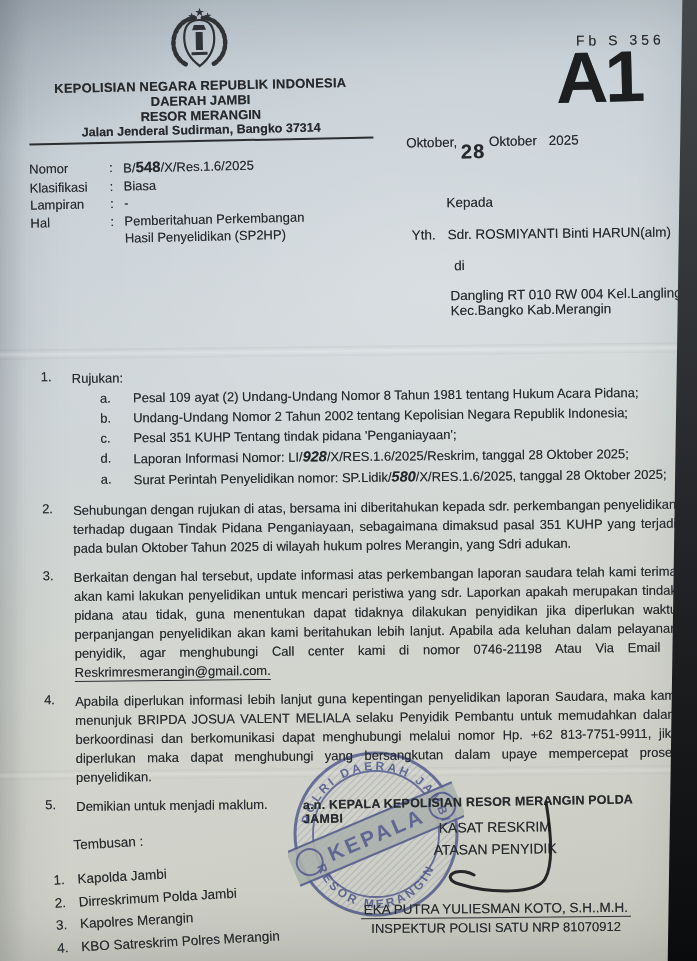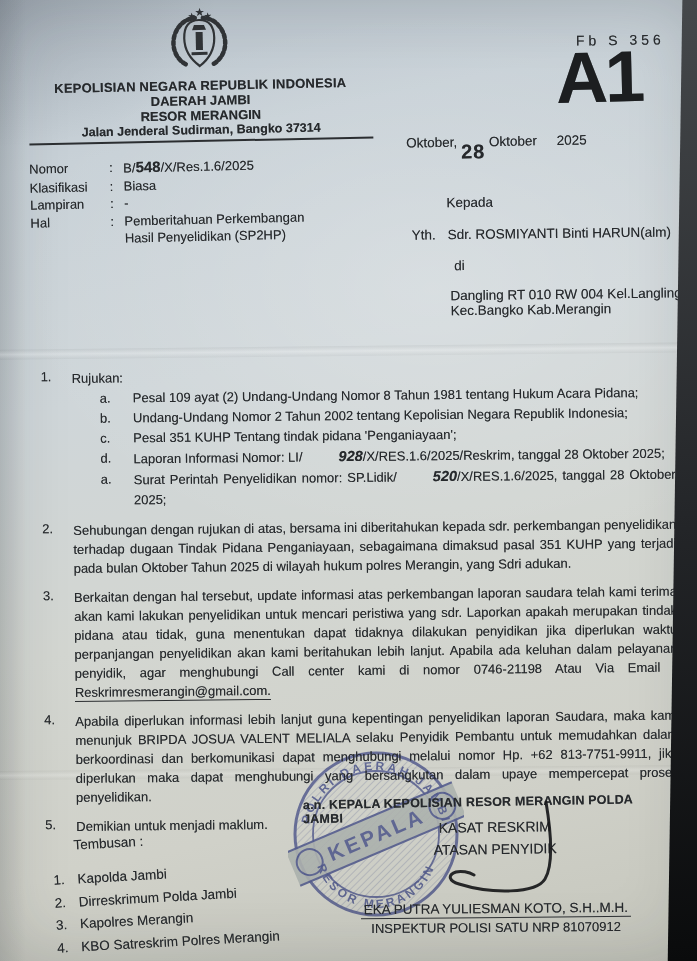--- a/index.html
+++ b/index.html
@@ -36,21 +36,21 @@
   .emblem { margin:0 auto 4px auto; display:block; }
 
   
   .form-code { position:absolute; left:576px; top:32px; font-size:14px; letter-spacing:4px; z-index:10;
     color:#292c2f; transform:rotate(-0.8deg); }
   .big-a1 { position:absolute; left:556px; top:36px; font-size:72px; font-weight:800; letter-spacing:-3px;
     color:#1c1e20; z-index:10; transform:rotate(-1.4deg); }
   .dateline { position:absolute; left:406px; top:128px; z-index:10; font-size:13.5px; transform:rotate(-1deg); }
   .dateline .hw { font-size:20px; font-weight:700; letter-spacing:1px; position:relative; top:12px; }
   .dateline .mon { }
-  .dateline .yr { margin-left:16px; }
+  .dateline .yr { margin-left:8px; }
 
   
   .meta { position:absolute; left:30px; top:157px; width:330px; z-index:10; font-size:13px; transform:rotate(-1.3deg); }
   .meta-row { display:flex; line-height:17.5px; }
   .meta-label { width:80px; flex:none; }
   .meta-colon { width:14px; flex:none; }
   .meta .hw { font-size:15px; font-weight:700; }
   .hal-line2 { margin-left:94px; line-height:17.5px; }
 
   
@@ -65,21 +65,21 @@
 
   
   .body { position:absolute; left:32px; top:366px; width:645px; z-index:10; font-size:13px; transform:rotate(-0.6deg); }
   .body-item { display:flex; margin-bottom:10px; }
   .body-num { width:42px; flex:none; padding-left:11px; box-sizing:border-box; }
   .body-text { flex:1; text-align:justify; line-height:19px; }
   .refs { margin-top:1px; }
   .ref-row { display:flex; margin-left:28px; line-height:20px; }
   .ref-label { width:33px; flex:none; }
   .ref-text { flex:1; }
-  .ref-row .hw { font-size:14.5px; font-weight:700; font-style:italic;padding-left:36px; }
+  .ref-row .hw { font-size:14.5px; font-weight:700; font-style:italic; }
   .email { text-decoration:none; border-bottom:1.5px solid #2b2e31; padding-bottom:0.5px; }
 
   
   .stamp { position:absolute; left:288px; top:746px; z-index:8; opacity:0.85; mix-blend-mode:multiply; }
 
   
   .an-line { position:absolute; left:303px; top:795px; width:368px; z-index:12; font-size:12.5px; font-weight:700;
     letter-spacing:0.2px; transform:rotate(-1deg); }
   .sig-titles { position:absolute; left:330px; top:817px; width:330px; z-index:12; text-align:center;
     font-size:14px; line-height:21.5px; transform:rotate(-0.8deg); }
@@ -191,21 +191,21 @@
           <div class="ref-row">
             <span class="ref-label">c.</span>
             <span class="ref-text">Pesal 351 KUHP Tentang tindak pidana 'Penganiayaan';</span>
           </div>
           <div class="ref-row">
             <span class="ref-label">d.</span>
             <span class="ref-text"><span>Laporan Informasi Nomor: LI/</span><span class="hw">928</span><span>/X/RES.1.6/2025/Reskrim, tanggal 28 Oktober 2025;</span></span>
           </div>
           <div class="ref-row">
             <span class="ref-label">a.</span>
-            <span class="ref-text"><span>Surat Perintah Penyelidikan nomor: SP.Lidik/</span><span class="hw">520</span><span>/X/RES.1.6/2025, tanggal 28 Oktober 2025;</span></span>
+            <span class="ref-text"><span>Surat Perintah Penyelidikan nomor: SP.Lidik/</span><span class="hw">580</span><span>/X/RES.1.6/2025, tanggal 28 Oktober 2025;</span></span>
           </div>
         </div>
       </div>
     </div>
 
     <div class="body-item">
       <span class="body-num">2.</span>
       <div class="body-text">Sehubungan dengan rujukan di atas, bersama ini diberitahukan kepada sdr. perkembangan penyelidikan terhadap dugaan Tindak Pidana Penganiayaan, sebagaimana dimaksud pasal 351 KUHP yang terjadi pada bulan Oktober Tahun 2025 di wilayah hukum polres Merangin, yang Sdri adukan.</div>
     </div>
 

